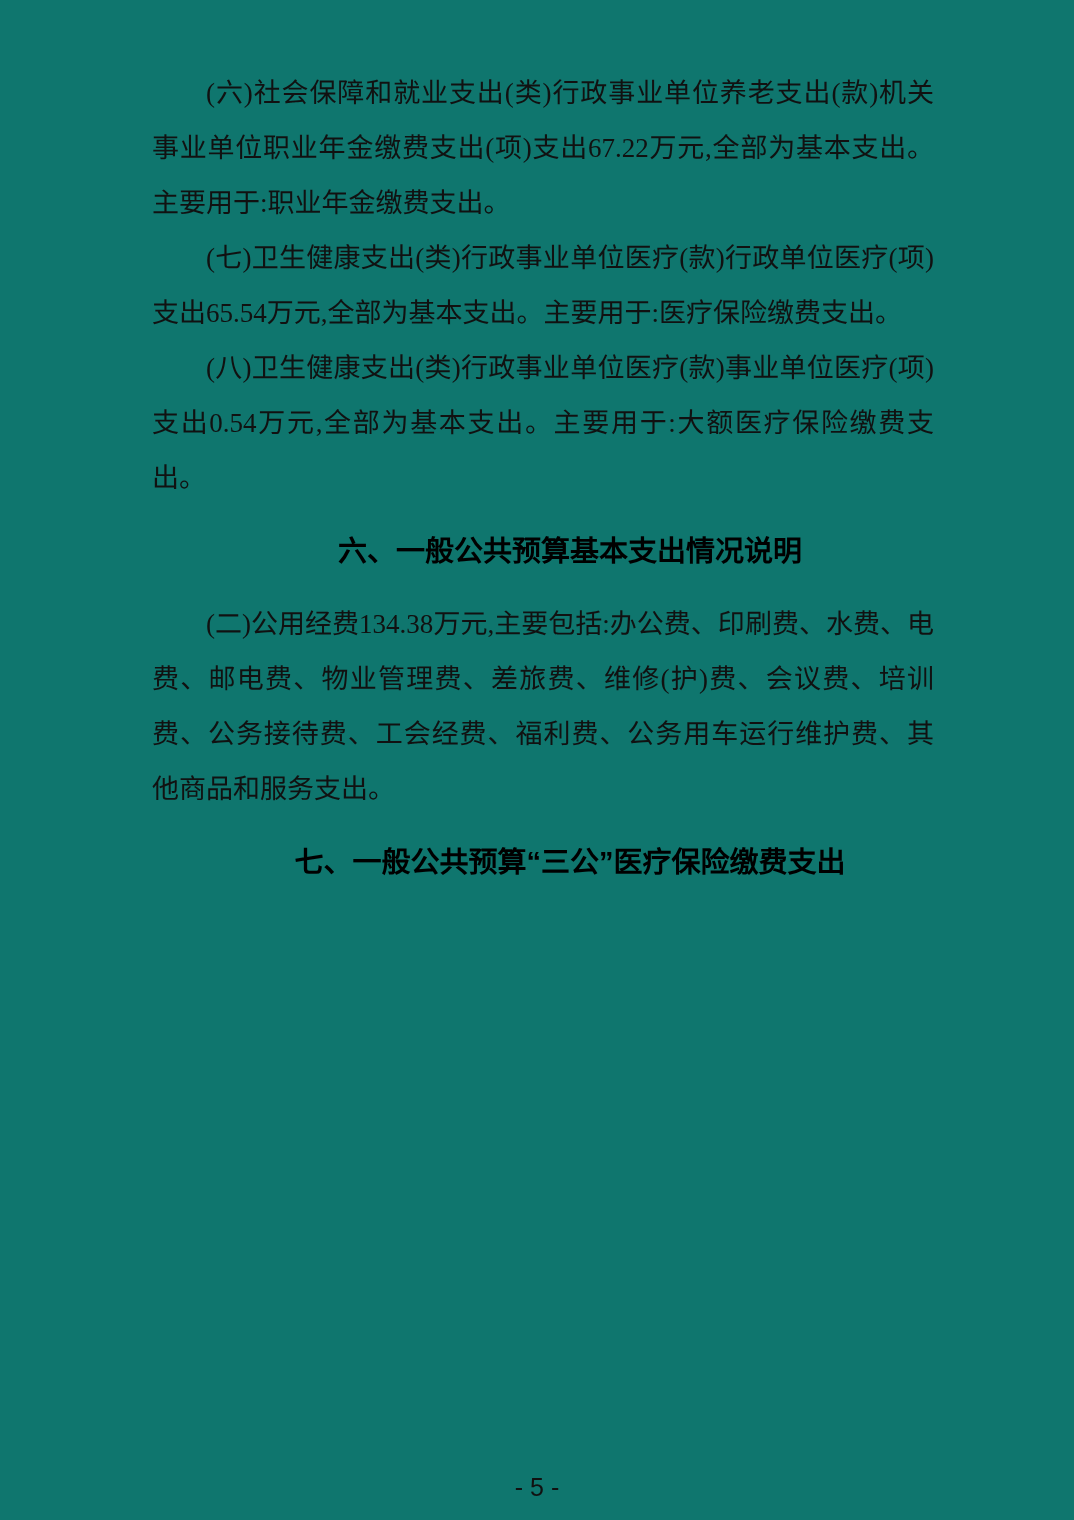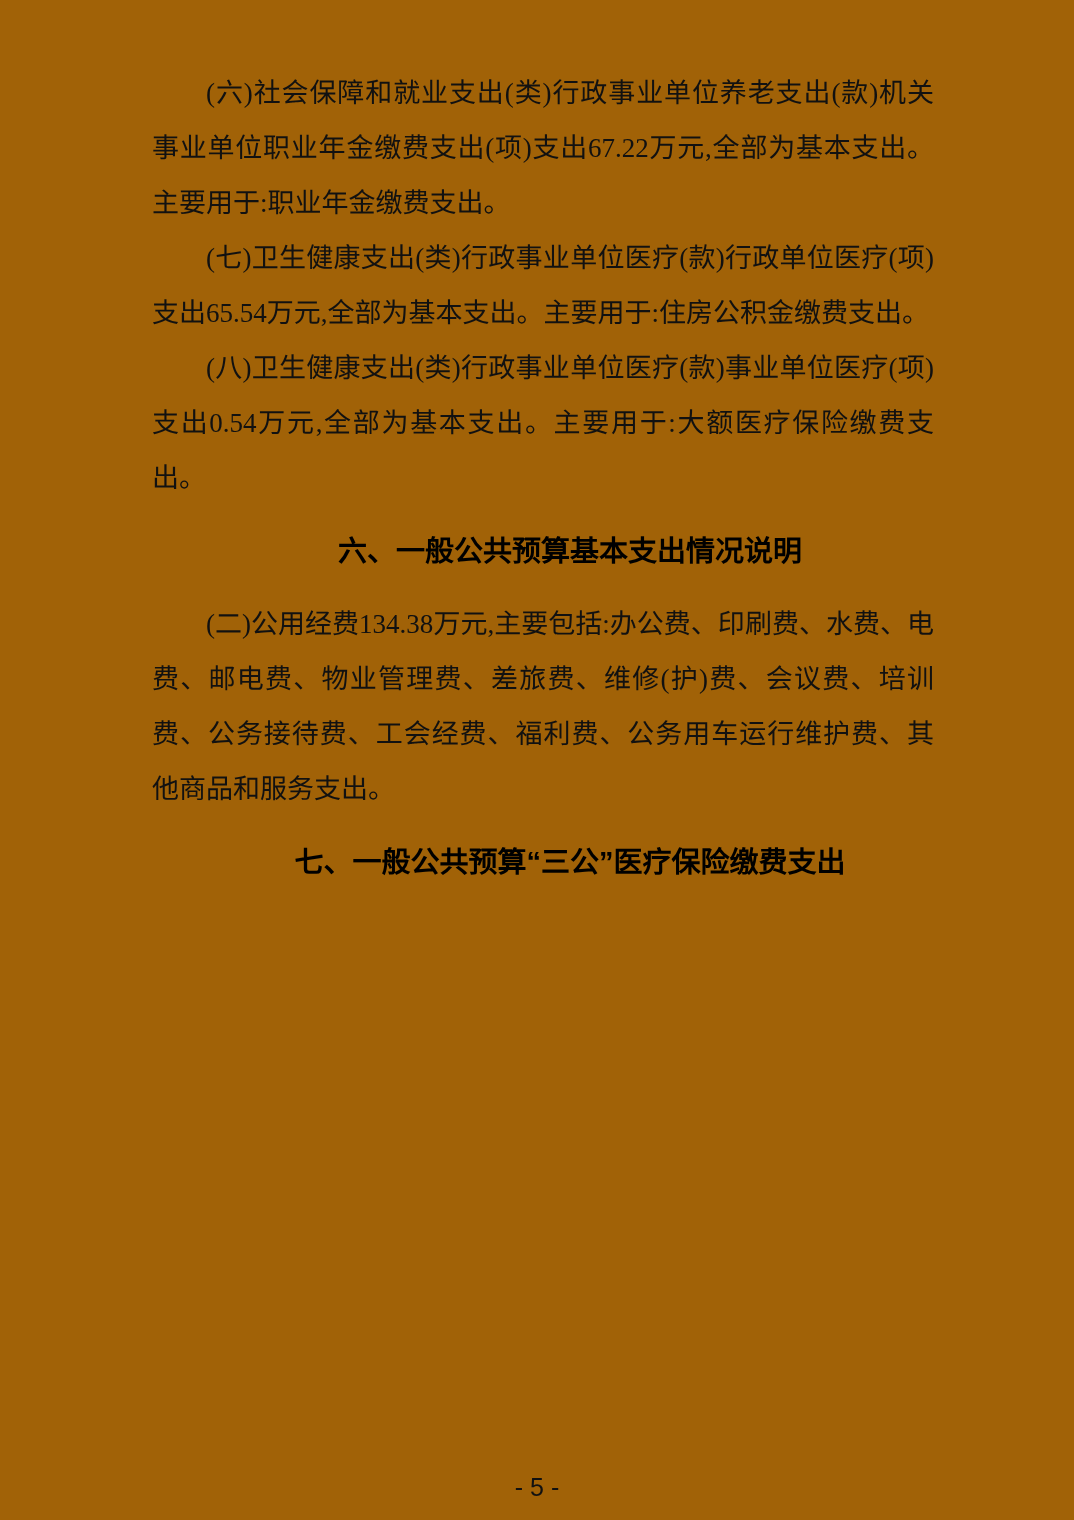--- a/index.html
+++ b/index.html
@@ -4,21 +4,21 @@
 <style>
   html, body {
     margin: 0;
     padding: 0;
     background: #ffffff;
   }
   .page {
     position: relative;
     width: 1074px;
     height: 1520px;
-    background: #a16207;
+    background: #0f766e;
     color: #111111;
     overflow: hidden;
     font-family: "Liberation Serif", "DejaVu Serif", serif;
   }
   .content {
     position: absolute;
     left: 152px;
     top: 66px;
     width: 782px;
   }
@@ -53,21 +53,21 @@
   }
 </style>
 </head>
 <body>
 
 <div class="page">
   <div class="content">
 
     <p class="body-para">(六)社会保障和就业支出(类)行政事业单位养老支出(款)机关事业单位职业年金缴费支出(项)支出67.22万元,全部为基本支出。主要用于:职业年金缴费支出。</p>
 
-    <p class="body-para">(七)卫生健康支出(类)行政事业单位医疗(款)行政单位医疗(项)支出65.54万元,全部为基本支出。主要用于:住房公积金缴费支出。</p>
+    <p class="body-para">(七)卫生健康支出(类)行政事业单位医疗(款)行政单位医疗(项)支出65.54万元,全部为基本支出。主要用于:医疗保险缴费支出。</p>
 
     <p class="body-para">(八)卫生健康支出(类)行政事业单位医疗(款)事业单位医疗(项)支出0.54万元,全部为基本支出。主要用于:大额医疗保险缴费支出。</p>
 
 
     <h2 class="section-heading">六、一般公共预算基本支出情况说明</h2>
 
 
 
     <p class="body-para">(二)公用经费134.38万元,主要包括:办公费、印刷费、水费、电费、邮电费、物业管理费、差旅费、维修(护)费、会议费、培训费、公务接待费、工会经费、福利费、公务用车运行维护费、其他商品和服务支出。</p>
 

